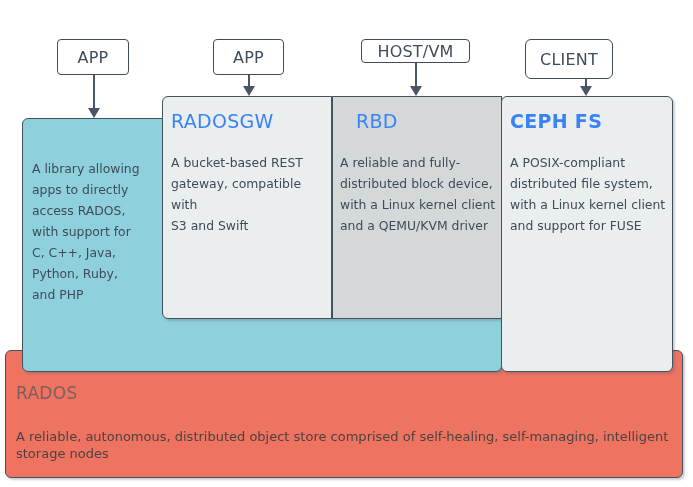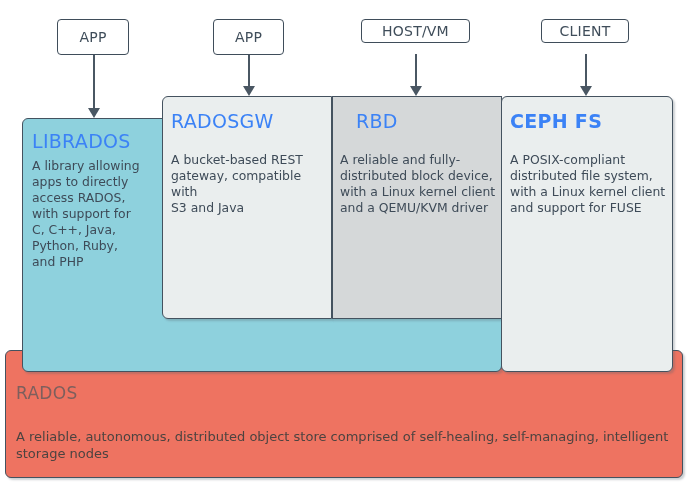--- a/index.html
+++ b/index.html
@@ -23,23 +23,24 @@
   .consumer-box {
     position: absolute;
     box-sizing: border-box;
     background: #ffffff;
     border: 1.6px solid #3f4d5a;
     border-radius: 4px;
     display: flex;
     align-items: center;
     justify-content: center;
     color: #3f4d5a;
-    font-size: 14px;
+    font-size: 16px;
     letter-spacing: 0.2px;
     white-space: nowrap;
+    margin-top: 20px;
   }
 
   
   .arrow {
     position: absolute;
   }
   .arrow-line {
     position: absolute;
     width: 2px;
     background: #4a5763;
@@ -75,21 +76,21 @@
     position: absolute;
     color: #3b82f6;
     font-size: 19px;
     letter-spacing: 0.3px;
     white-space: nowrap;
   }
   .layer-desc {
     position: absolute;
     color: #3e4b58;
     font-size: 12.4px;
-    line-height: 16px;
+    line-height: 21px;
     white-space: pre-line;
   }
 
   
   .fill-librados { background: #8ed1dd; }
   .fill-light    { background: #eaeeee; }
   .fill-rbd      { background: #d5d8d9; }
   .fill-rados    { background: #ee7361; }
 
   .rados-title {
@@ -107,35 +108,34 @@
 
 <div id="canvas">
 
   <div class="layer-box rounded-all fill-rados" style="left:5px; top:350px; width:678px; height:128px;">
   </div>
   <div class="layer-title rados-title" style="left:16px; top:383px;">RADOS</div>
   <div class="layer-desc rados-desc" style="left:16px; top:428px; width:656px;">A reliable, autonomous, distributed object store comprised of self-healing, self-managing, intelligent storage nodes</div>
 
   <div class="layer-box rounded-all fill-librados" style="left:22px; top:118px; width:480px; height:254px;">
   </div>
-  <div class="layer-title" style="left:32px; top:130px;">LIBRADOS</div>
   <div class="layer-desc" style="left:32px; top:158px; width:128px;">A library allowing
 apps to directly
 access RADOS,
 with support for
 C, C++, Java,
 Python, Ruby,
 and PHP</div>
 
   <div class="layer-box rounded-left fill-light" style="left:162px; top:96px; width:170px; height:223px;">
   </div>
   <div class="layer-title" style="left:171px; top:110px;">RADOSGW</div>
   <div class="layer-desc" style="left:171px; top:152px; width:156px;">A bucket-based REST
 gateway, compatible with
-S3 and Java</div>
+S3 and Swift</div>
 
   <div class="layer-box fill-rbd" style="left:332px; top:96px; width:170px; height:223px;">
   </div>
   <div class="layer-title" style="left:356px; top:110px;">RBD</div>
   <div class="layer-desc" style="left:340px; top:152px; width:160px;">A reliable and fully-
 distributed block device,
 with a Linux kernel client
 and a QEMU/KVM driver</div>
 
   <div class="layer-box rounded-all fill-light" style="left:501px; top:96px; width:172px; height:276px;">
@@ -162,15 +162,15 @@
     <div class="arrow-line" style="height:32px;"></div>
     <div class="arrow-head" style="top:32px;"></div>
   </div>
 
   <div class="consumer-box" style="left:57px; top:19px; width:72px; height:36px;">APP</div>
 
   <div class="consumer-box" style="left:213px; top:19px; width:71px; height:36px;">APP</div>
 
   <div class="consumer-box" style="left:361px; top:19px; width:109px; height:24px;">HOST/VM</div>
 
-  <div class="consumer-box" style="left:541px; top:19px; width:88px; height:24px;">CLIENT</div>
+  <div class="consumer-box" style="left:525px; top:19px; width:88px; height:40px;border-radius:6px;">CLIENT</div>
 
 </div>
 
 </body></html>

